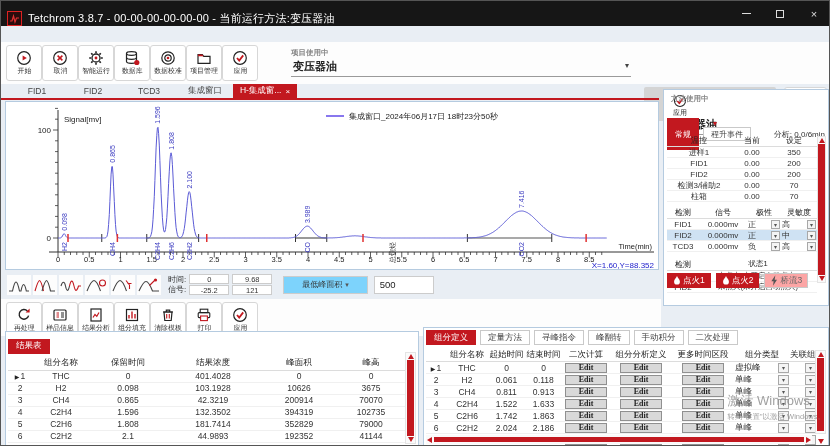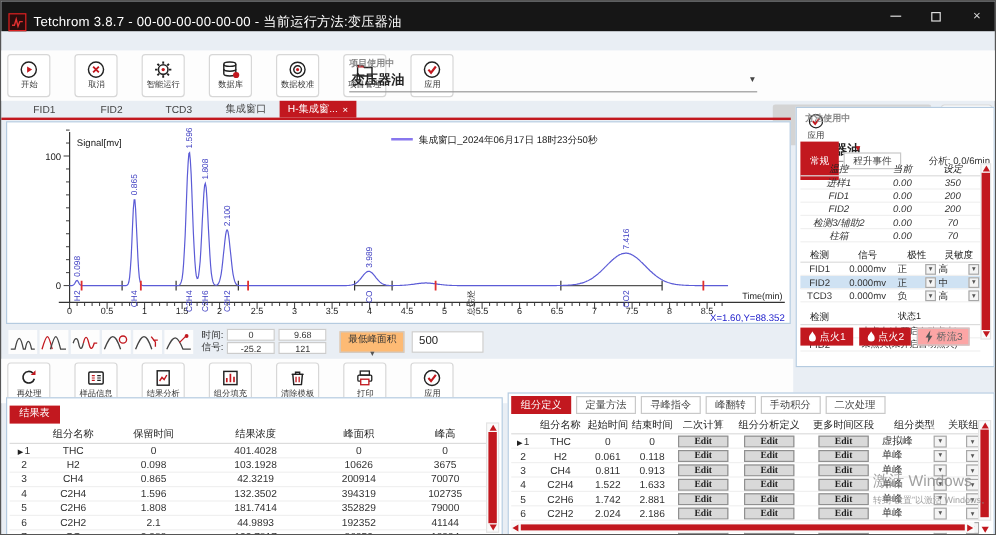--- a/index.html
+++ b/index.html
@@ -11,21 +11,21 @@
   .titlebar .txt{font-size:11px;letter-spacing:.2px;}
   .win-controls{position:absolute;right:0;top:0;height:25px;display:flex;}
   .win-btn{width:34px;height:25px;display:flex;align-items:center;justify-content:center;color:#ddd;font-size:11px;}
   .min-glyph{width:9px;height:1px;background:#ddd;}
   .max-glyph{width:8px;height:8px;border:1px solid #ddd;}
   
   .menubar{position:absolute;left:0;top:25px;width:830px;height:16px;background:#fff;display:flex;align-items:center;padding-left:4px;border-bottom:1px solid #eee;}
   .menu-item{font-size:9.5px;color:#333;padding:0 8px;}
   
   .toolbar1{position:absolute;left:0;top:41px;width:830px;height:42px;background:#fdfdfd;}
-  .tb-btns{position:absolute;left:5px;top:3px;display:flex;gap:20px;}
+  .tb-btns{position:absolute;left:5px;top:3px;display:flex;gap:0;}
   .tb-btn{width:36px;height:36px;background:#fff;border:1px solid #d7d7d7;border-radius:3px;display:flex;flex-direction:column;align-items:center;justify-content:center;padding:1px 0;}
   .tb-btn .ic{width:16px;height:16px;}
   .tb-btn .lb{font-size:7.5px;color:#333;white-space:nowrap;transform:scale(.92);}
   .ufield{position:absolute;display:flex;flex-direction:column;font-weight:bold;}
   .ufield .flab{font-size:7.5px;color:#888;}
   .ufield .fval{font-size:11px;color:#222;border-bottom:1px solid #9a9a9a;padding:1px 2px 2px 2px;position:relative;}
   .ufield .fval .dd-arrow{position:absolute;right:2px;top:3px;font-size:8px;color:#444;}
   .proj-field{left:290px;top:6px;width:340px;}
   .offline-btn{position:absolute;left:643px;top:45px;width:132px;height:34px;background:#d4d4d4;border:none;border-radius:2px;color:#666;font-size:10px;display:flex;align-items:center;justify-content:center;}
   .power-btn{position:absolute;left:783px;top:45px;width:43px;height:34px;background:#fff;border:1px solid #d7d7d7;border-radius:3px;display:flex;flex-direction:column;align-items:center;justify-content:center;}
@@ -37,21 +37,21 @@
   .ctab .x{font-size:8px;}
   
   .chart-panel{position:absolute;left:4px;top:100px;width:654px;height:169px;background:#fff;border:1px solid #b5cbe0;}
   
   .chart-controls{position:absolute;left:4px;top:271px;width:654px;height:25px;display:flex;align-items:center;gap:3px;padding-left:2px;}
   .pk-ic{width:24px;height:20px;background:#fdfdfd;display:flex;align-items:center;justify-content:center;}
   .ctl-labels{display:flex;flex-direction:column;justify-content:center;margin-left:4px;}
   .ctl-labels span{font-size:8px;color:#333;line-height:10px;}
   .num-col{display:flex;flex-direction:column;gap:1px;}
   .num-box{width:40px;height:10px;border:1px solid #ccc;background:#fff;font-size:7.5px;color:#333;display:flex;align-items:center;justify-content:center;}
-  .minarea-box{margin-left:8px;height:18px;border:1px solid #ccc;background:#fdba74;display:flex;align-items:center;font-size:8px;color:#333;padding:0 6px;gap:3px;flex-direction:column;}
+  .minarea-box{margin-left:8px;height:18px;border:1px solid #ccc;background:#7dd3fc;display:flex;align-items:center;font-size:8px;color:#333;padding:0 18px;gap:3px;}
   .val500{margin-left:3px;width:60px;height:18px;border:1px solid #ccc;background:#fff;font-size:9.5px;color:#222;display:flex;align-items:center;padding-left:5px;}
   
   .toolbar2{position:absolute;left:0;top:298px;width:660px;height:37px;background:#fdfdfd;}
   .tmpl-field{left:290px;top:3px;width:360px;}
   
   .trow{display:flex;align-items:center;height:12px;border-bottom:1px solid #f0f0f0;}
   .trow.thead{border-bottom:1px solid #dcdcdc;height:14px;}
   .tc{font-size:8.5px;color:#333;text-align:center;overflow:hidden;white-space:nowrap;}
   .thead .tc{color:#222;}
   .rowmark{color:#222;font-size:6px;margin-right:1px;}
@@ -89,21 +89,21 @@
   .sm-btn{width:26px;display:flex;flex-direction:column;align-items:center;justify-content:center;}
   .sm-btn .ic{width:14px;height:14px;}
   .sm-btn .lb{font-size:7px;color:#333;}
   .mp-field{flex:1;margin-left:4px;gap:12px;}
   .mp-tabs{position:absolute;left:3px;top:28px;right:3px;display:flex;align-items:center;gap:4px;}
   .mp-analysis{margin-left:auto;font-size:8px;color:#333;}
   .mp-table{position:absolute;left:3px;width:150px;}
   .mp-table .trow{height:11px;}
   .mp-table .trow.thead{height:13px;}
   .mp-table .tc{font-size:8px;}
-  .t-temp{top:44px;font-style:italic;} .t-temp .m0{width:64px;} .t-temp .m1{width:42px;} .t-temp .m2{width:42px;}
+  .t-temp{top:44px;} .t-temp .m0{width:64px;} .t-temp .m1{width:42px;} .t-temp .m2{width:42px;}
   .t-det{top:116px;} .t-det .n0{width:32px;} .t-det .n1{width:48px;} .t-det .n2{width:34px;} .t-det .n3{width:36px;}
   .t-det .dd{width:9px;height:9px;}
   .t-det .sel{background:#cfe2f3;}
   .t-stat{top:168px;} .t-stat .s0{width:32px;} .t-stat .s1{width:118px;}
   .t-stat .s1{font-size:7.5px;}
   .mp-btns{position:absolute;left:3px;top:183px;display:flex;gap:5px;}
   .ign-btn{height:15px;background:#c2181f;border:none;color:#fff;font-size:8.5px;display:flex;align-items:center;gap:2px;padding:0 6px;}
   .bridge-btn{height:15px;background:#fca5a5;border:1px solid #c9c9c9;color:#666;font-size:8.5px;display:flex;align-items:center;gap:2px;padding:0 5px;}
   svg text{font-family:"Liberation Sans","DejaVu Sans",sans-serif;}
 </style>
@@ -644,21 +644,21 @@
           <div class="tc k7 typecell">
             <span>单峰</span>
             <span class="dd">▾</span>
           </div>
           <div class="tc k8" style="text-align:right;"><span class="dd">▾</span></div>
         </div>
         <div class="trow">
           <div class="tc k0"><span>5</span></div>
           <div class="tc k1">C2H6</div>
           <div class="tc k2">1.742</div>
-          <div class="tc k3">2.881</div>
+          <div class="tc k3">1.863</div>
           <div class="tc k4"><span class="edit-btn">Edit</span></div>
           <div class="tc k5"><span class="edit-btn">Edit</span></div>
           <div class="tc k6"><span class="edit-btn">Edit</span></div>
           <div class="tc k7 typecell">
             <span>单峰</span>
             <span class="dd">▾</span>
           </div>
           <div class="tc k8" style="text-align:right;"><span class="dd">▾</span></div>
         </div>
         <div class="trow">

